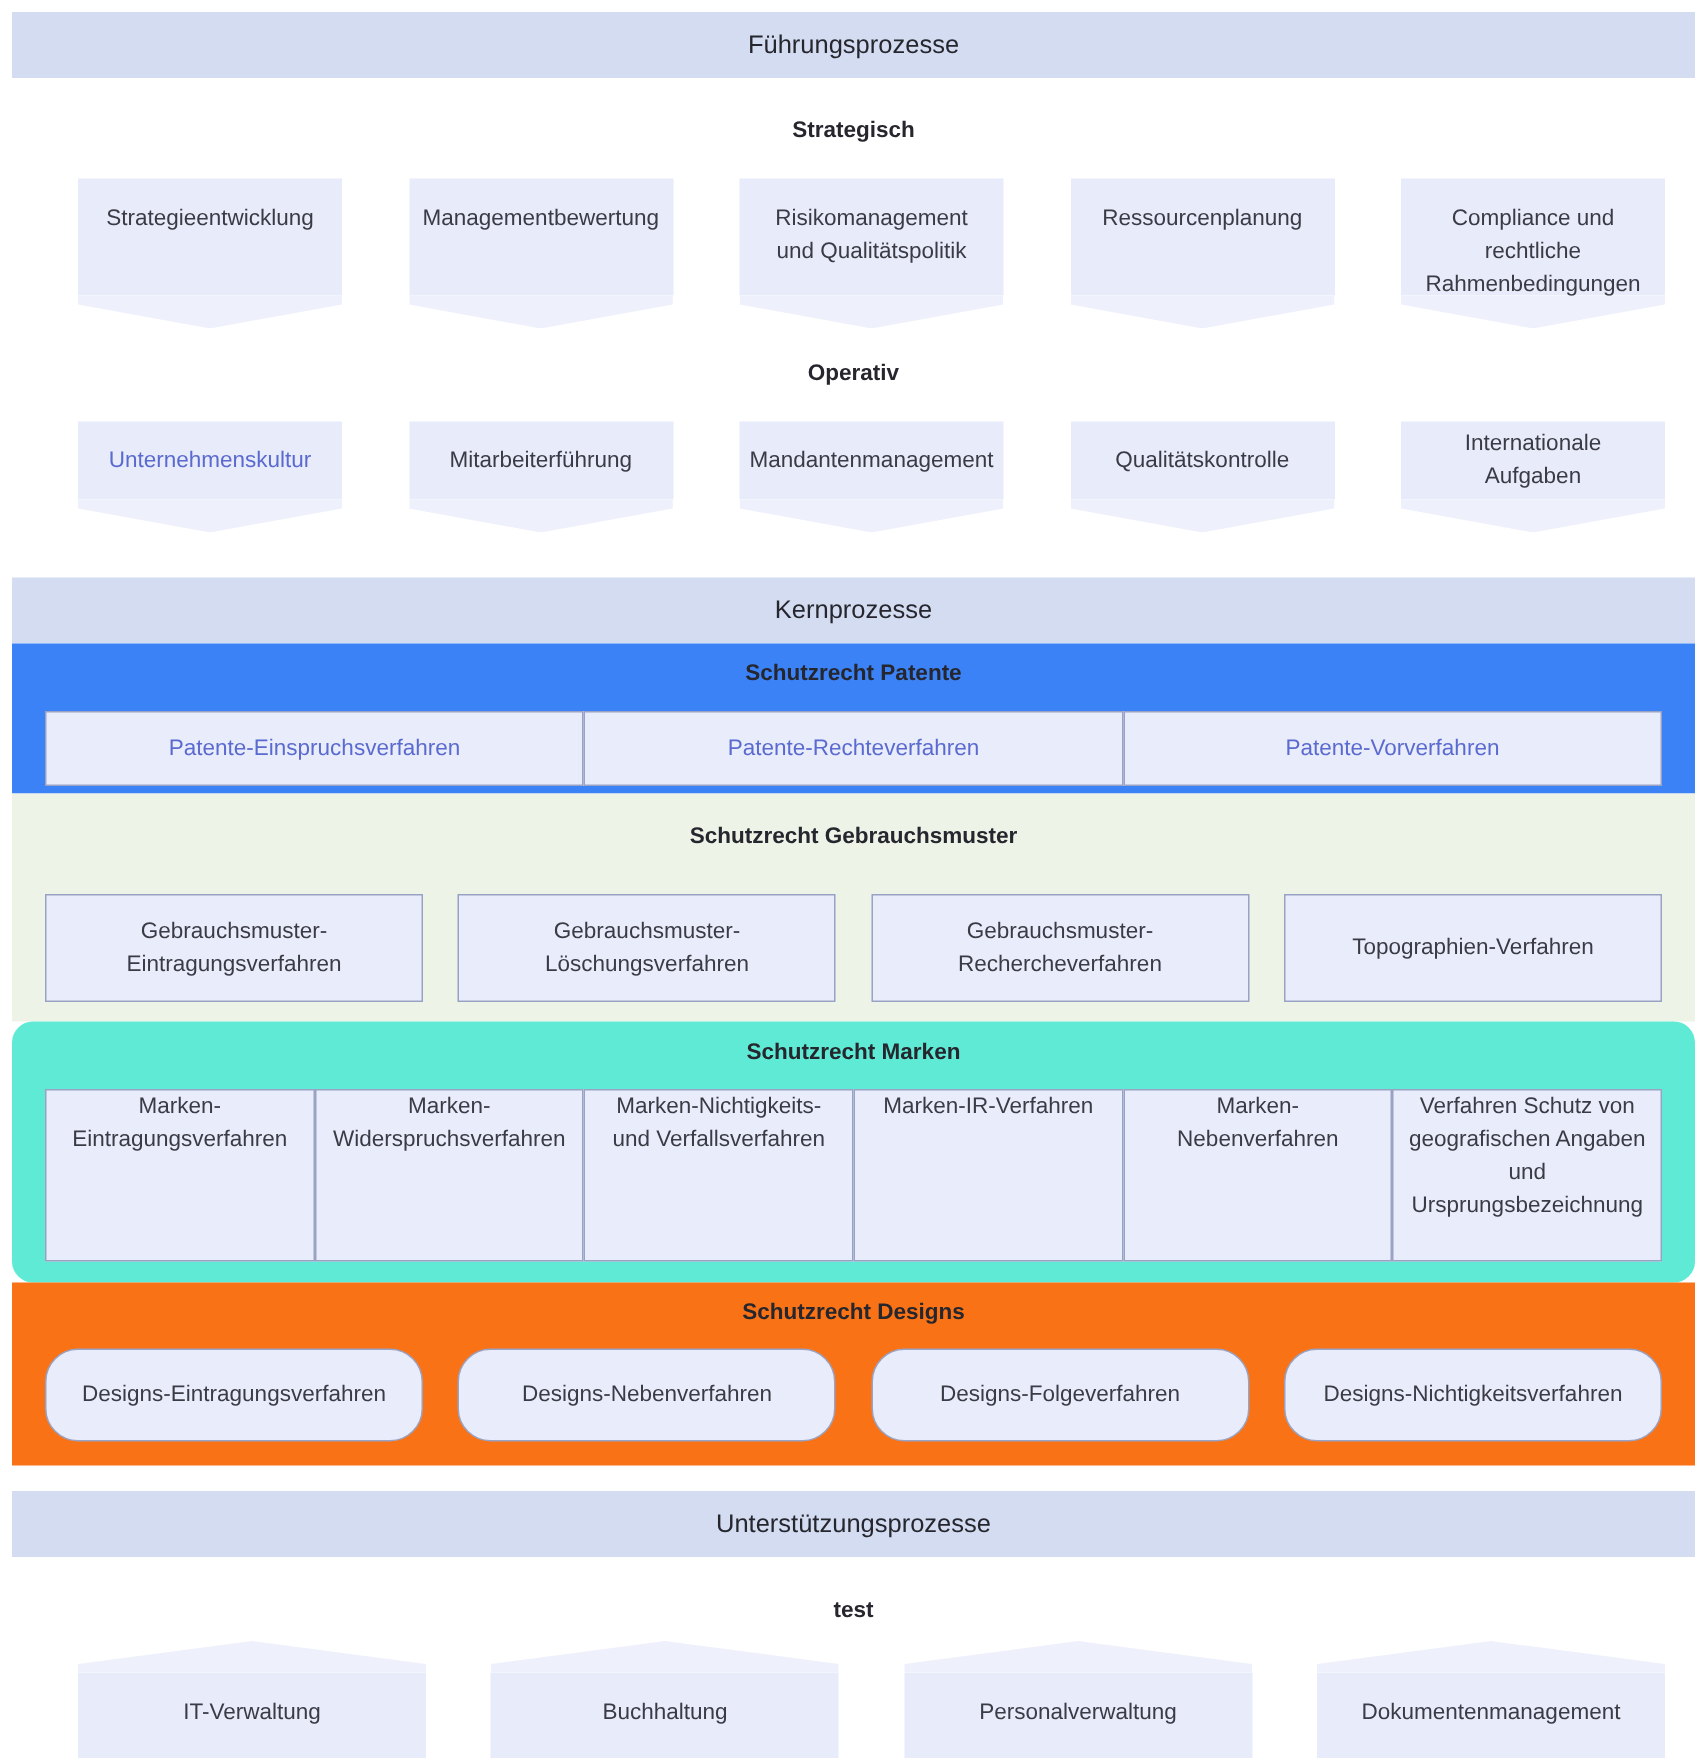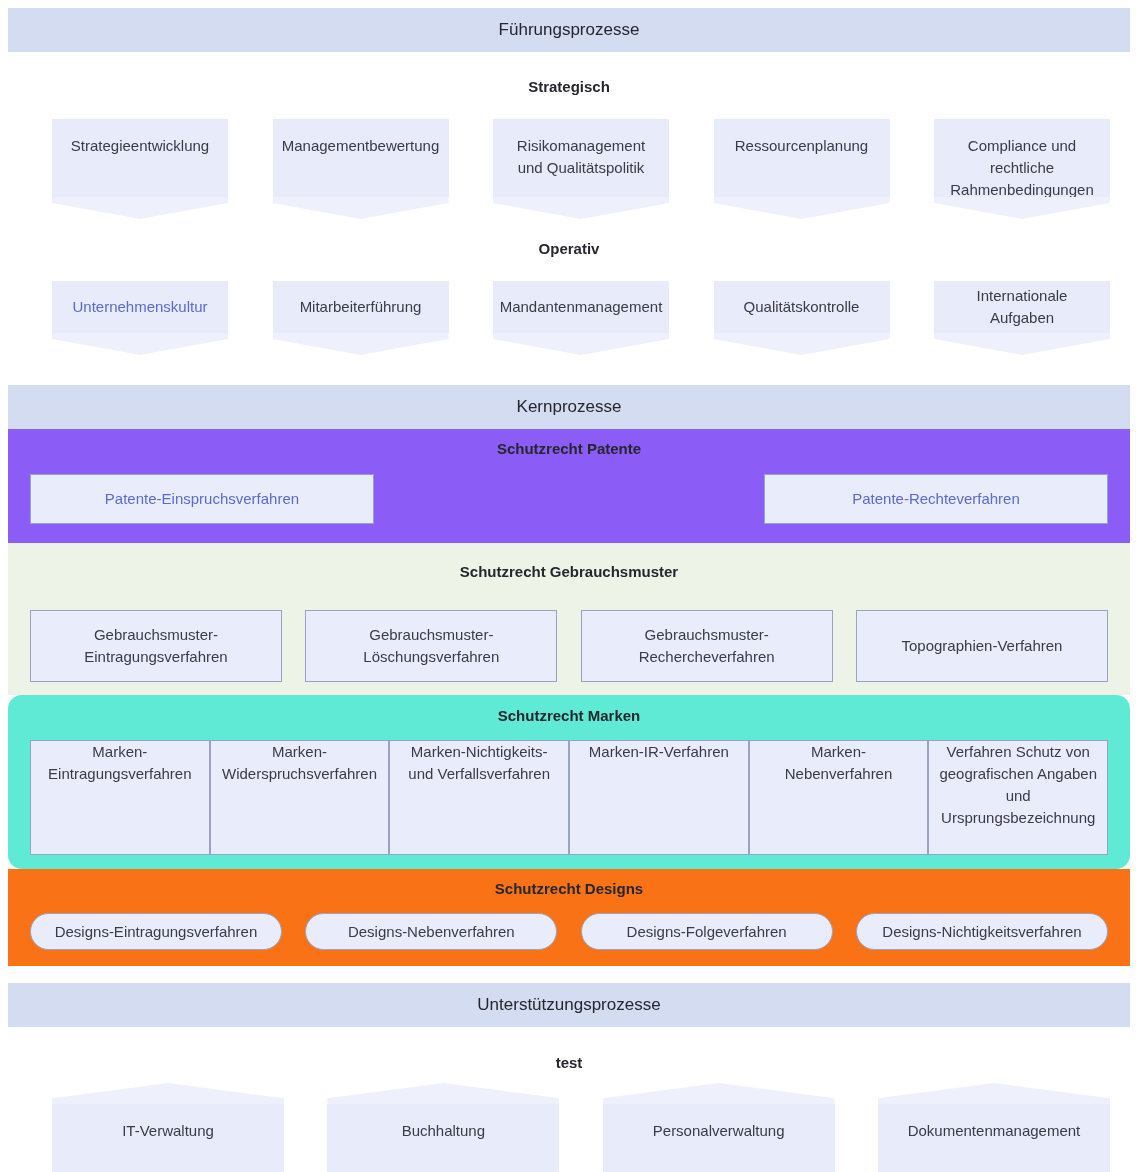--- a/index.html
+++ b/index.html
@@ -55,35 +55,35 @@
   }
   .sec-row { display: flex; justify-content: space-between; }
   .pbox {
     background: #e9edfb; border: 1px solid #9aa2c3;
     display: flex; align-items: center; justify-content: center;
     text-align: center; font-size: 15px; line-height: 22px;
     padding: 0 10px;
   }
   .linked { color: #5a6acf; }
 
-  .sec-patente { background: #8b5cf6; padding: 12px 22px 19px; }
+  .sec-patente { background: #3b82f6; padding: 12px 22px 5px; }
   .sec-patente .sec-row { margin-top: 18px; }
-  .sec-patente .pbox { width: 344px; height: 50px; text-align: center; }
+  .sec-patente .pbox { width: 372px; height: 50px; text-align: center; }
 
   .sec-gebrauchsmuster { background: #edf3e7; padding: 21px 22px 13px; }
   .sec-gebrauchsmuster .sec-row { margin-top: 31px; }
   .sec-gebrauchsmuster .pbox { width: 252px; height: 72px; }
 
   .sec-marken { background: #5eead4; padding: 13px 22px 14px; border-radius: 14px; }
   .sec-marken .sec-row { margin-top: 17px; }
   .sec-marken .pbox { width: 182px; height: 115px; align-items: flex-start; }
 
   .sec-designs { background: #f97316; padding: 12px 22px 16px; }
   .sec-designs .sec-row { margin-top: 17px; }
-  .sec-designs .pbox { width: 252px; height: 37px; border-radius: 22px; }
+  .sec-designs .pbox { width: 252px; height: 62px; border-radius: 22px; }
 </style>
 </head>
 <body>
 
 <div class="page">
 
   <div class="band">
     <span>Führungsprozesse</span>
   </div>
 
@@ -139,20 +139,21 @@
 
   <div class="band band-core">
     <span>Kernprozesse</span>
   </div>
 
   <div class="sec sec-patente band-gap">
     <div class="sec-label">Schutzrecht Patente</div>
     <div class="sec-row">
       <div class="pbox linked">Patente-Einspruchsverfahren</div>
       <div class="pbox linked">Patente-Rechteverfahren</div>
+      <div class="pbox linked">Patente-Vorverfahren</div>
     </div>
   </div>
 
   <div class="sec sec-gebrauchsmuster">
     <div class="sec-label">Schutzrecht Gebrauchsmuster</div>
     <div class="sec-row">
       <div class="pbox">Gebrauchsmuster-Eintragungsverfahren</div>
       <div class="pbox">Gebrauchsmuster-Löschungsverfahren</div>
       <div class="pbox">Gebrauchsmuster-Rechercheverfahren</div>
       <div class="pbox">Topographien-Verfahren</div>

